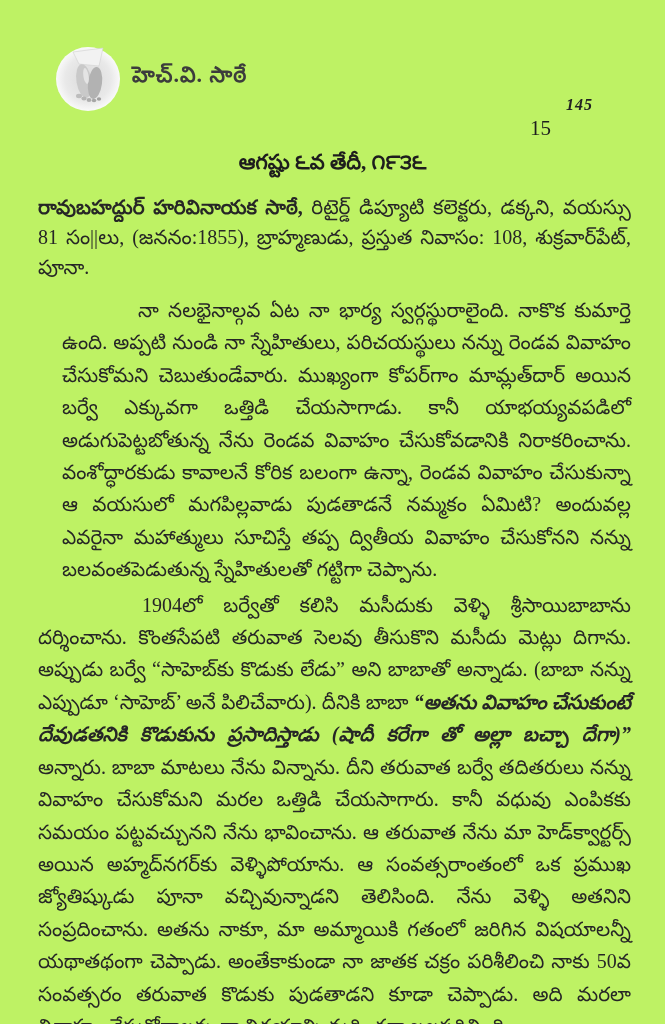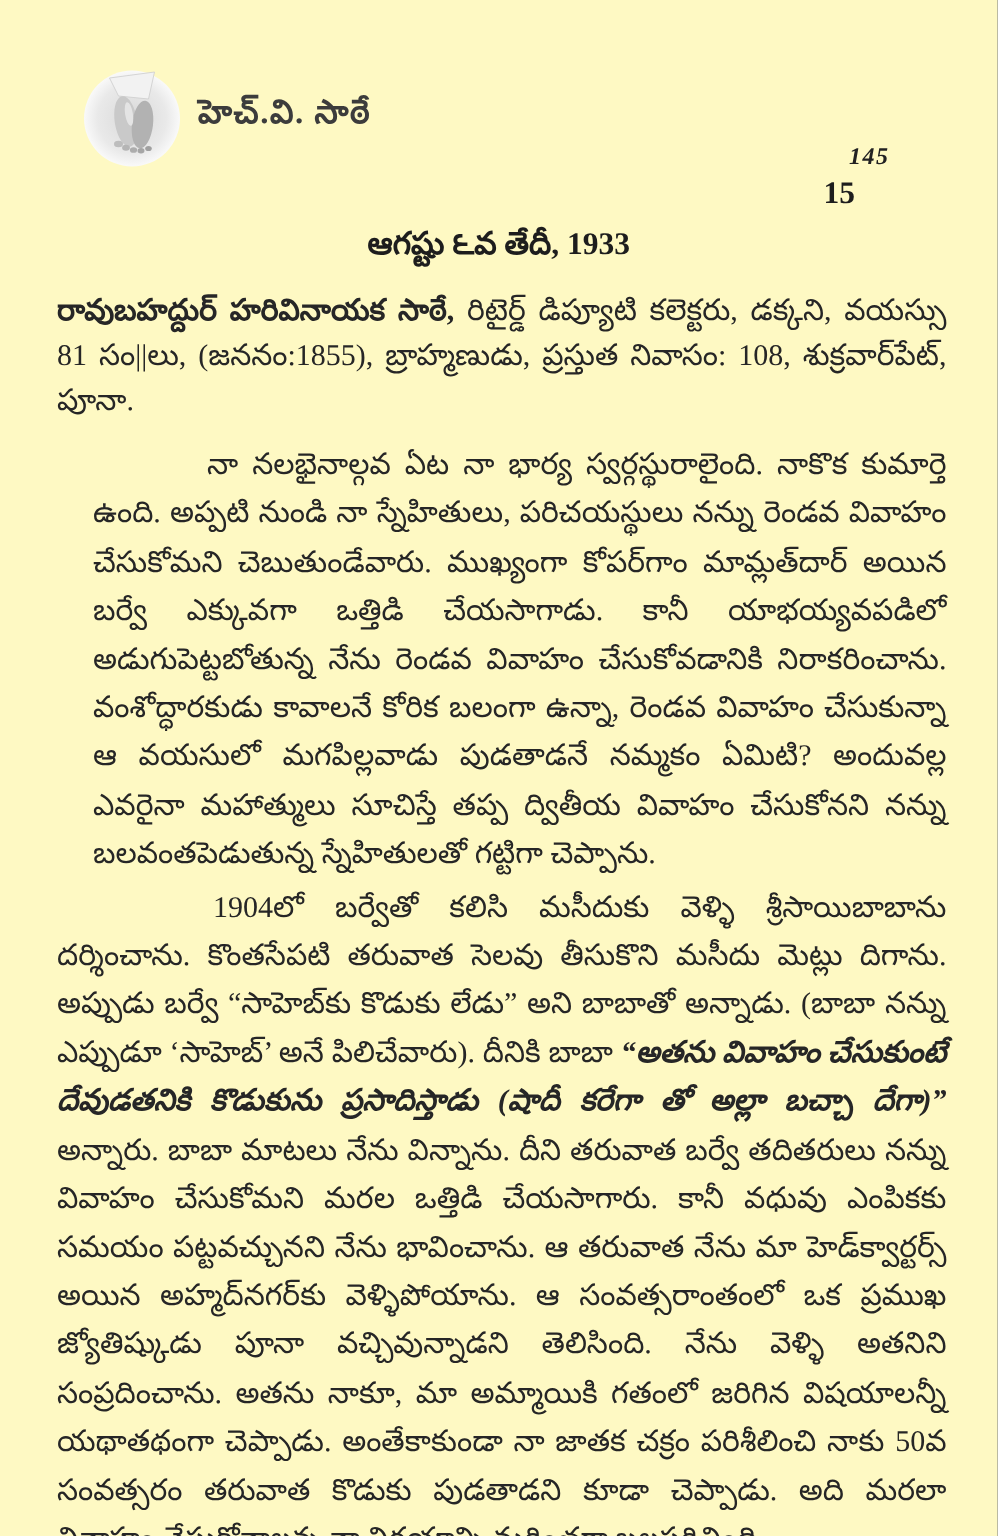--- a/index.html
+++ b/index.html
@@ -1,20 +1,20 @@
 <!DOCTYPE html>
 <html><head>
 <meta charset="utf-8">
 <style>
   html,body{margin:0;padding:0;background:#888;}
   .page{
     position:relative;
     width:665px;height:1024px;
     margin:0 auto;
-    background:#fef9c3;
+    background:#bef264;
     font-family:"Liberation Serif", serif;
     color:#2a2a2a;
     overflow:hidden;
   }
   
   .header{position:absolute;top:44px;left:0;right:0;height:70px;}
   .logo{
     position:absolute;left:55px;top:2px;width:66px;height:66px;
   }
   .header-title{
@@ -24,22 +24,22 @@
     font-family:"Liberation Serif", serif;
   }
   .page-number{
     position:absolute;right:72px;top:20px;
     font-size:16px;font-weight:bold;font-style:italic;color:#222;
     letter-spacing:1px;
     margin-top:32px;
   }
   
   .chapter-number{
-    position:absolute;top:116px;right:95px;
-    font-size:21px;font-weight:bold;color:#1d1d1d;
+    position:absolute;top:116px;right:114px;
+    font-size:21px;font-weight:normal;color:#1d1d1d;
   }
   .date-heading{
     position:absolute;top:150px;left:0;right:0;
     text-align:center;
     font-size:21px;font-weight:600;color:#1d1d1d;
   }
   
   .content{
     position:absolute;top:192px;left:38px;right:34px;
     text-align:justify;
@@ -84,21 +84,21 @@
         <ellipse cx="39" cy="54.5" rx="2.3" ry="1.8" fill="#a6a6a6"></ellipse>
         <ellipse cx="44" cy="53" rx="2.2" ry="1.7" fill="#a0a0a0"></ellipse>
         <ellipse cx="31" cy="30" rx="2.6" ry="8" fill="#e4e4e4" transform="rotate(-9 31 30)"></ellipse>
       </svg>
     </div>
     <div class="header-title">హెచ్.వి. సాఠే</div>
     <div class="page-number">145</div>
   </div>
 
   <div class="chapter-number">15</div>
-  <div class="date-heading">ఆగష్టు ౬వ తేదీ, 1933</div>
+  <div class="date-heading">ఆగష్టు ౬వ తేదీ, ౧౯౩౬</div>
 
   <div class="content">
     <p class="intro"><span class="bold-name">రావుబహద్దుర్ హరివినాయక సాఠే,</span><span> రిటైర్డ్ డిప్యూటి కలెక్టరు, డక్కని, వయస్సు 81 సం||లు, (జననం:1855), బ్రాహ్మణుడు, ప్రస్తుత నివాసం: 108, శుక్రవార్‌పేట్, పూనా.</span></p>
 
     <p class="body-para indent1"><span>నా నలభైనాల్గవ ఏట నా భార్య స్వర్గస్థురాలైంది. నాకొక కుమార్తె ఉంది. అప్పటి నుండి నా స్నేహితులు, పరిచయస్థులు నన్ను రెండవ వివాహం చేసుకోమని చెబుతుండేవారు. ముఖ్యంగా కోపర్‌గాం మామ్లత్‌దార్ అయిన బర్వే ఎక్కువగా ఒత్తిడి చేయసాగాడు. కానీ యాభయ్యవపడిలో అడుగుపెట్టబోతున్న నేను రెండవ వివాహం చేసుకోవడానికి నిరాకరించాను. వంశోద్ధారకుడు కావాలనే కోరిక బలంగా ఉన్నా, రెండవ వివాహం చేసుకున్నా ఆ వయసులో మగపిల్లవాడు పుడతాడనే నమ్మకం ఏమిటి? అందువల్ల ఎవరైనా మహాత్ములు సూచిస్తే తప్ప ద్వితీయ వివాహం చేసుకోనని నన్ను బలవంతపెడుతున్న స్నేహితులతో గట్టిగా చెప్పాను.</span></p>
 
     <p class="body-para indent2"><span>1904లో బర్వేతో కలిసి మసీదుకు వెళ్ళి శ్రీసాయిబాబాను దర్శించాను. కొంతసేపటి తరువాత సెలవు తీసుకొని మసీదు మెట్లు దిగాను. అప్పుడు బర్వే “సాహెబ్‌కు కొడుకు లేడు” అని బాబాతో అన్నాడు. (బాబా నన్ను ఎప్పుడూ ‘సాహెబ్’ అనే పిలిచేవారు). దీనికి బాబా </span><span class="quote-bi">“అతను వివాహం చేసుకుంటే దేవుడతనికి కొడుకును ప్రసాదిస్తాడు (షాదీ కరేగా తో అల్లా బచ్చా దేగా)”</span><span> అన్నారు. బాబా మాటలు నేను విన్నాను. దీని తరువాత బర్వే తదితరులు నన్ను వివాహం చేసుకోమని మరల ఒత్తిడి చేయసాగారు. కానీ వధువు ఎంపికకు సమయం పట్టవచ్చునని నేను భావించాను. ఆ తరువాత నేను మా హెడ్‌క్వార్టర్స్ అయిన అహ్మద్‌నగర్‌కు వెళ్ళిపోయాను. ఆ సంవత్సరాంతంలో ఒక ప్రముఖ జ్యోతిష్కుడు పూనా వచ్చివున్నాడని తెలిసింది. నేను వెళ్ళి అతనిని సంప్రదించాను. అతను నాకూ, మా అమ్మాయికి గతంలో జరిగిన విషయాలన్నీ యథాతథంగా చెప్పాడు. అంతేకాకుండా నా జాతక చక్రం పరిశీలించి నాకు 50వ సంవత్సరం తరువాత కొడుకు పుడతాడని కూడా చెప్పాడు. అది మరలా వివాహం చేసుకోవాలన్న నా నిర్ణయాన్ని మరింతగా బలపరిచింది.</span></p>
   </div>
 
 </div>

